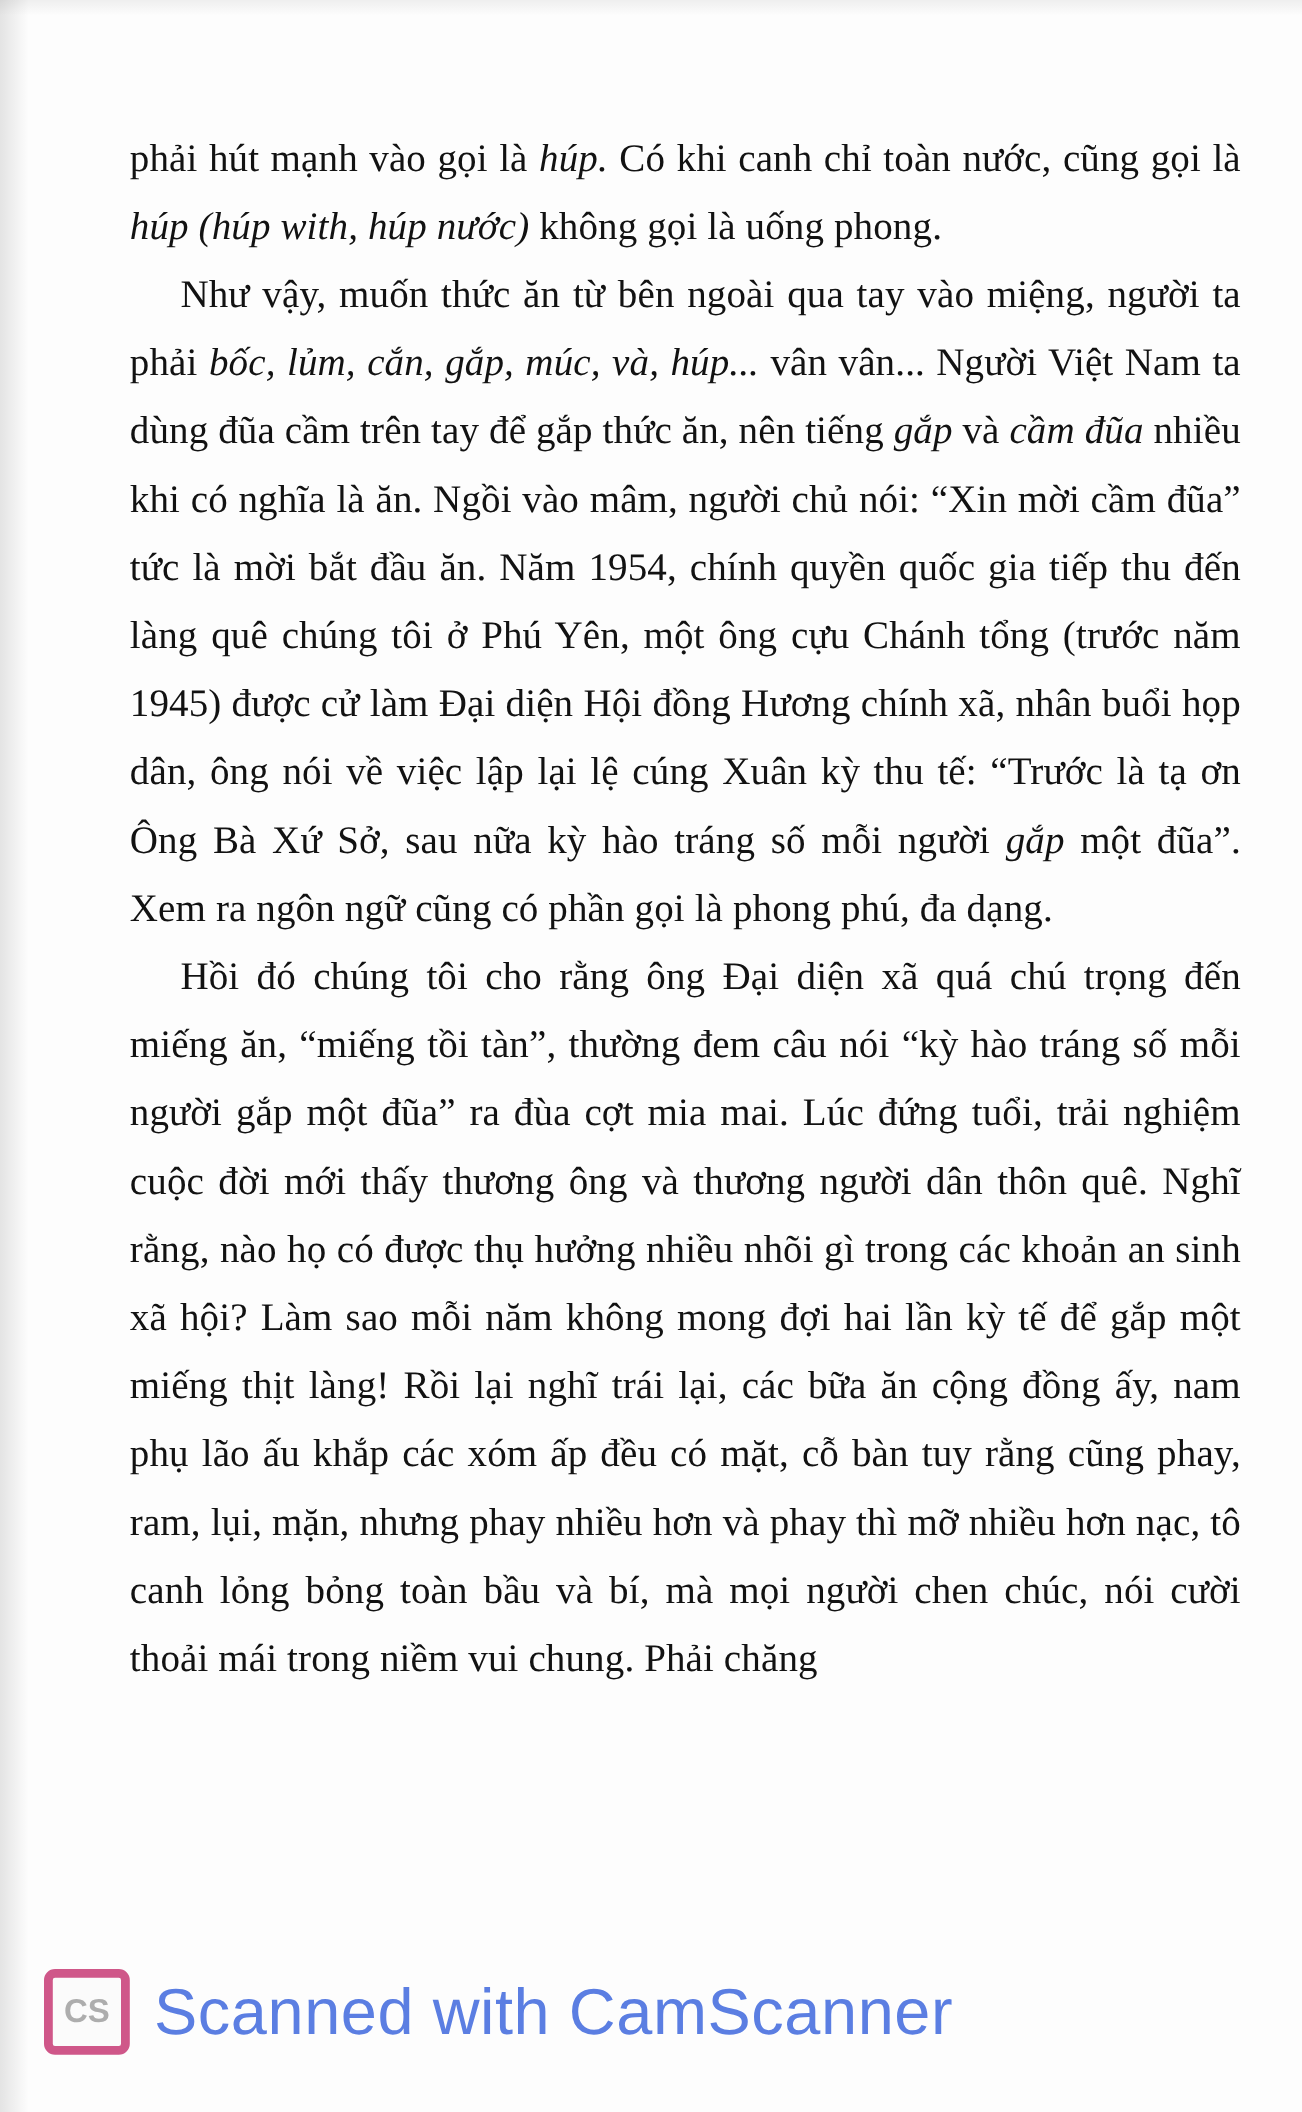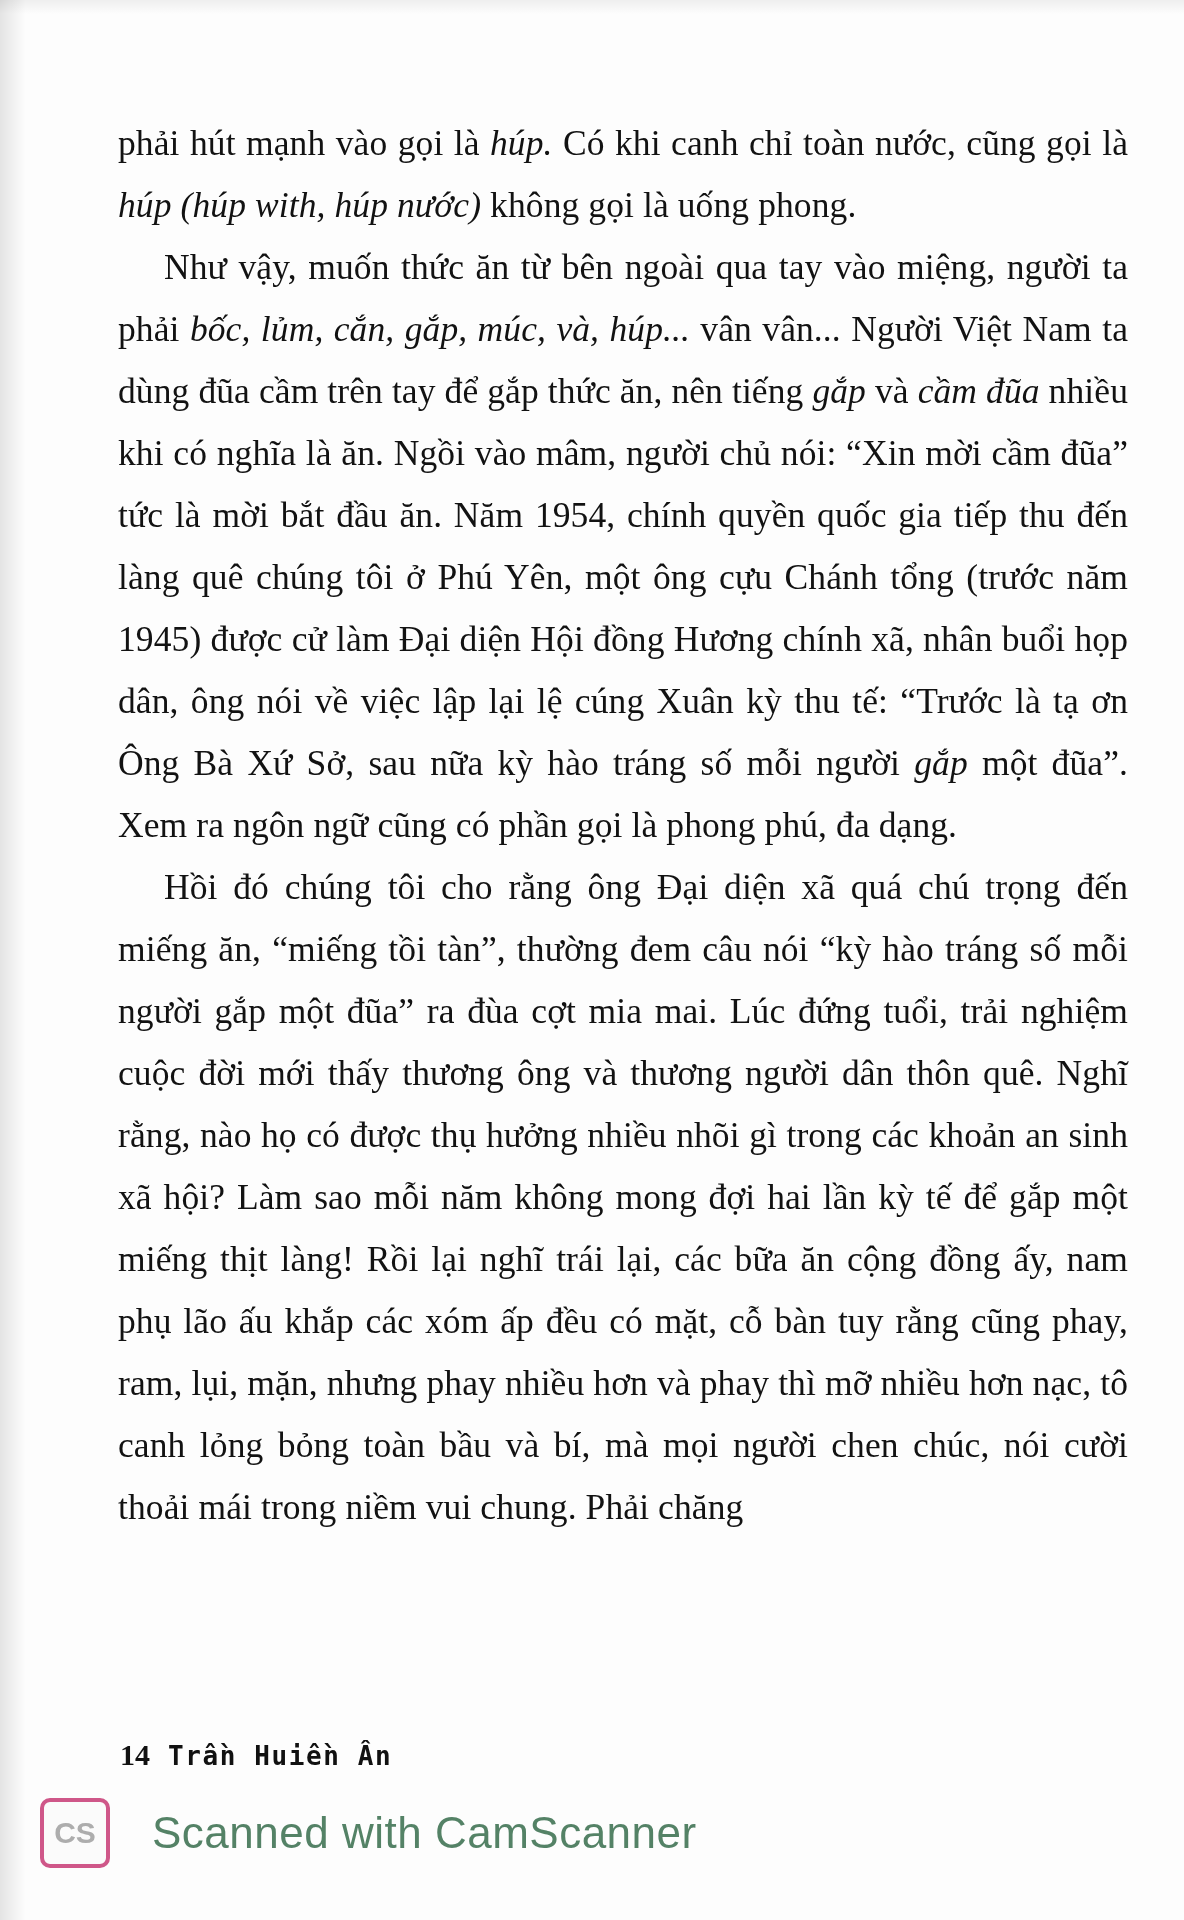--- a/index.html
+++ b/index.html
@@ -83,39 +83,38 @@
     bottom: 52px;
     display: flex;
     align-items: center;
     gap: 22px;
     opacity: 0.72;
   }
 
   .cs-badge {
     width: 62px;
     height: 62px;
-    border: 4px solid #be185d;
+    border: 8px solid #be185d;
     border-radius: 10px;
     color: #8f8f8f;
     font-family: "Liberation Sans", sans-serif;
     font-weight: 700;
     font-size: 30px;
     display: flex;
     align-items: center;
     justify-content: center;
     letter-spacing: 0px;
     background: #fbfbfb;
   }
 
   .cs-text {
     font-family: "Liberation Sans", sans-serif;
-    font-size: 44px;
-    color: #14532d;
+    font-size: 59px;
+    color: #1d4ed8;
     letter-spacing: 0.5px;
-    margin-left: 20px;
   }
 
   .edge-shadow-left {
     position: absolute;
     left: 0;
     top: 0;
     width: 26px;
     height: 100%;
     background: linear-gradient(to right, rgba(0,0,0,0.10), rgba(0,0,0,0));
     pointer-events: none;
@@ -137,23 +136,19 @@
 
   <div class="edge-shadow-left"></div>
   <div class="edge-shadow-top"></div>
 
   <div class="page-content">
     <p class="para" id="para-0"><span>phải hút mạnh vào gọi là </span><span class="it">húp.</span><span> Có khi canh chỉ toàn nước, cũng gọi là </span><span class="it">húp (húp with, húp nước)</span><span> không gọi là uống phong.</span></p>
     <p class="para indent" id="para-1"><span>Như vậy, muốn thức ăn từ bên ngoài qua tay vào miệng, người ta phải </span><span class="it">bốc, lủm, cắn, gắp, múc, và, húp...</span><span> vân vân... Người Việt Nam ta dùng đũa cầm trên tay để gắp thức ăn, nên tiếng </span><span class="it">gắp</span><span> và </span><span class="it">cầm đũa</span><span> nhiều khi có nghĩa là ăn. Ngồi vào mâm, người chủ nói: “Xin mời cầm đũa” tức là mời bắt đầu ăn. Năm 1954, chính quyền quốc gia tiếp thu đến làng quê chúng tôi ở Phú Yên, một ông cựu Chánh tổng (trước năm 1945) được cử làm Đại diện Hội đồng Hương chính xã, nhân buổi họp dân, ông nói về việc lập lại lệ cúng Xuân kỳ thu tế: “Trước là tạ ơn Ông Bà Xứ Sở, sau nữa kỳ hào tráng số mỗi người </span><span class="it">gắp</span><span> một đũa”. Xem ra ngôn ngữ cũng có phần gọi là phong phú, đa dạng.</span></p>
     <p class="para indent" id="para-2"><span>Hồi đó chúng tôi cho rằng ông Đại diện xã quá chú trọng đến miếng ăn, “miếng tồi tàn”, thường đem câu nói “kỳ hào tráng số mỗi người gắp một đũa” ra đùa cợt mia mai. Lúc đứng tuổi, trải nghiệm cuộc đời mới thấy thương ông và thương người dân thôn quê. Nghĩ rằng, nào họ có được thụ hưởng nhiều nhõi gì trong các khoản an sinh xã hội? Làm sao mỗi năm không mong đợi hai lần kỳ tế để gắp một miếng thịt làng! Rồi lại nghĩ trái lại, các bữa ăn cộng đồng ấy, nam phụ lão ấu khắp các xóm ấp đều có mặt, cỗ bàn tuy rằng cũng phay, ram, lụi, mặn, nhưng phay nhiều hơn và phay thì mỡ nhiều hơn nạc, tô canh lỏng bỏng toàn bầu và bí, mà mọi người chen chúc, nói cười thoải mái trong niềm vui chung. Phải chăng</span></p>
   </div>
 
-  <div class="footer">
-    <span class="folio">14</span>
-    <span class="author">Trần Huiền Ân</span>
-  </div>
 
   <div class="watermark">
     <span class="cs-badge">CS</span>
     <span class="cs-text">Scanned with CamScanner</span>
   </div>
 
 </div>
 
 </body></html>

